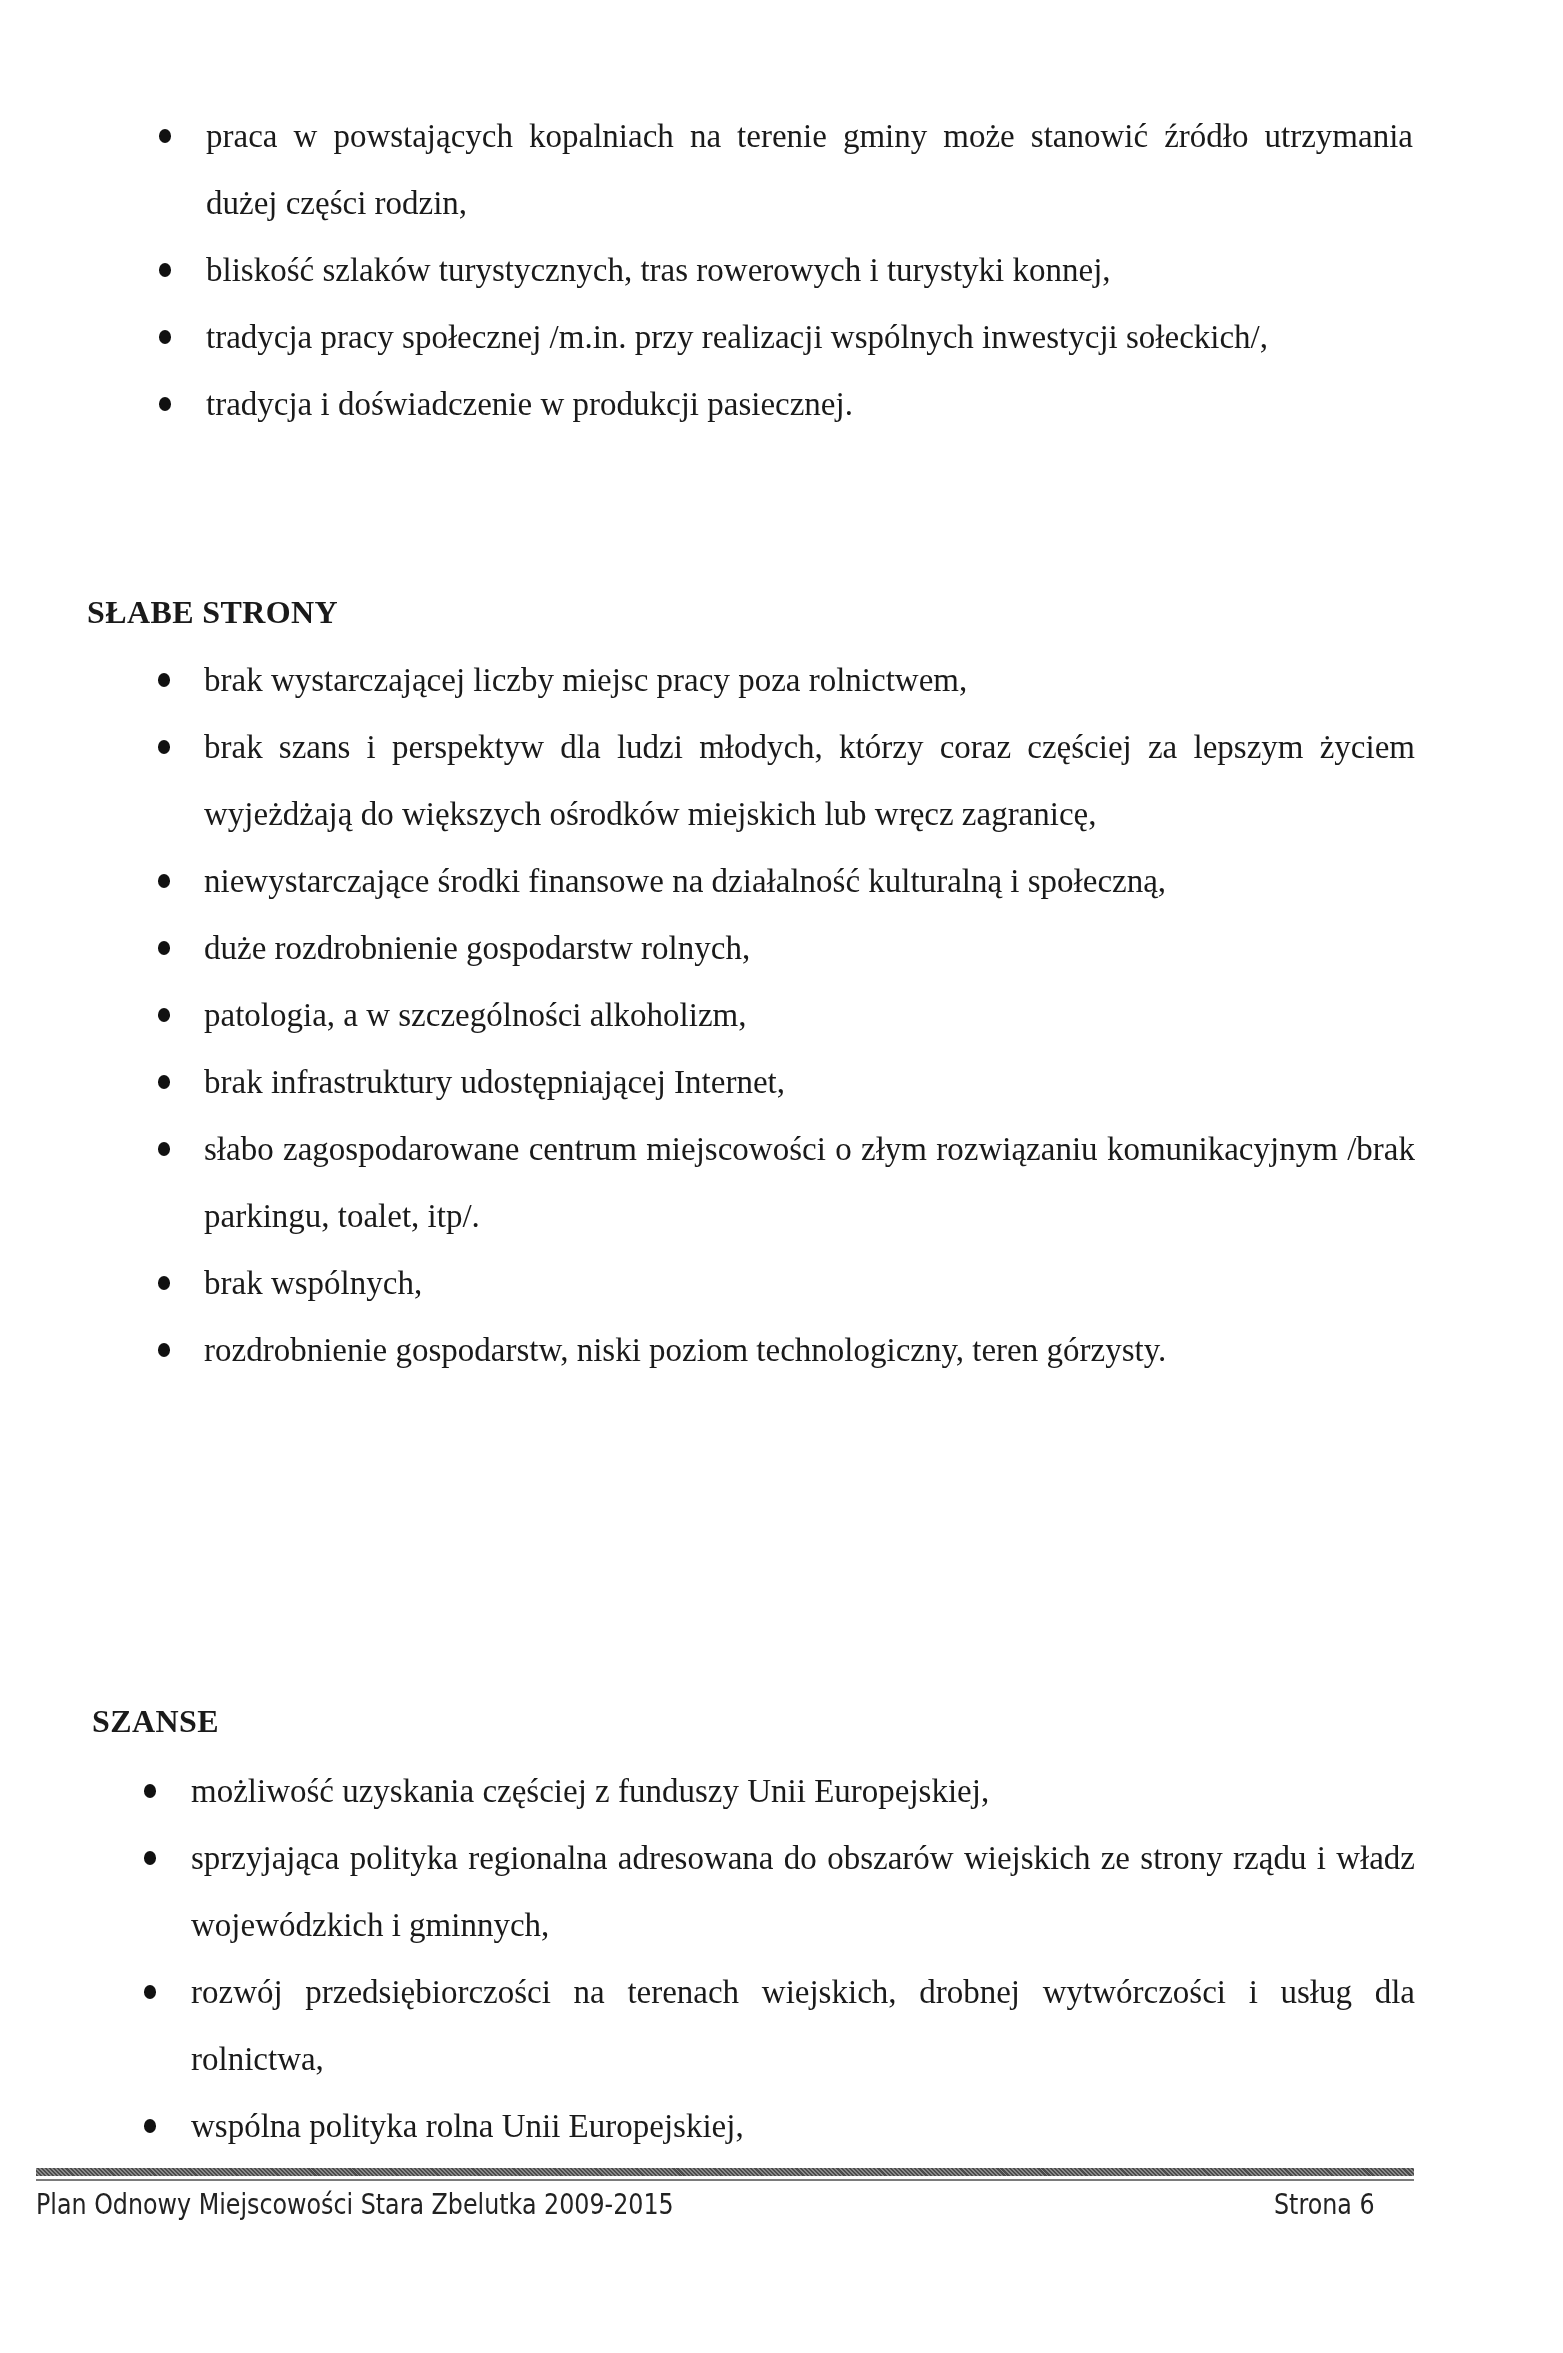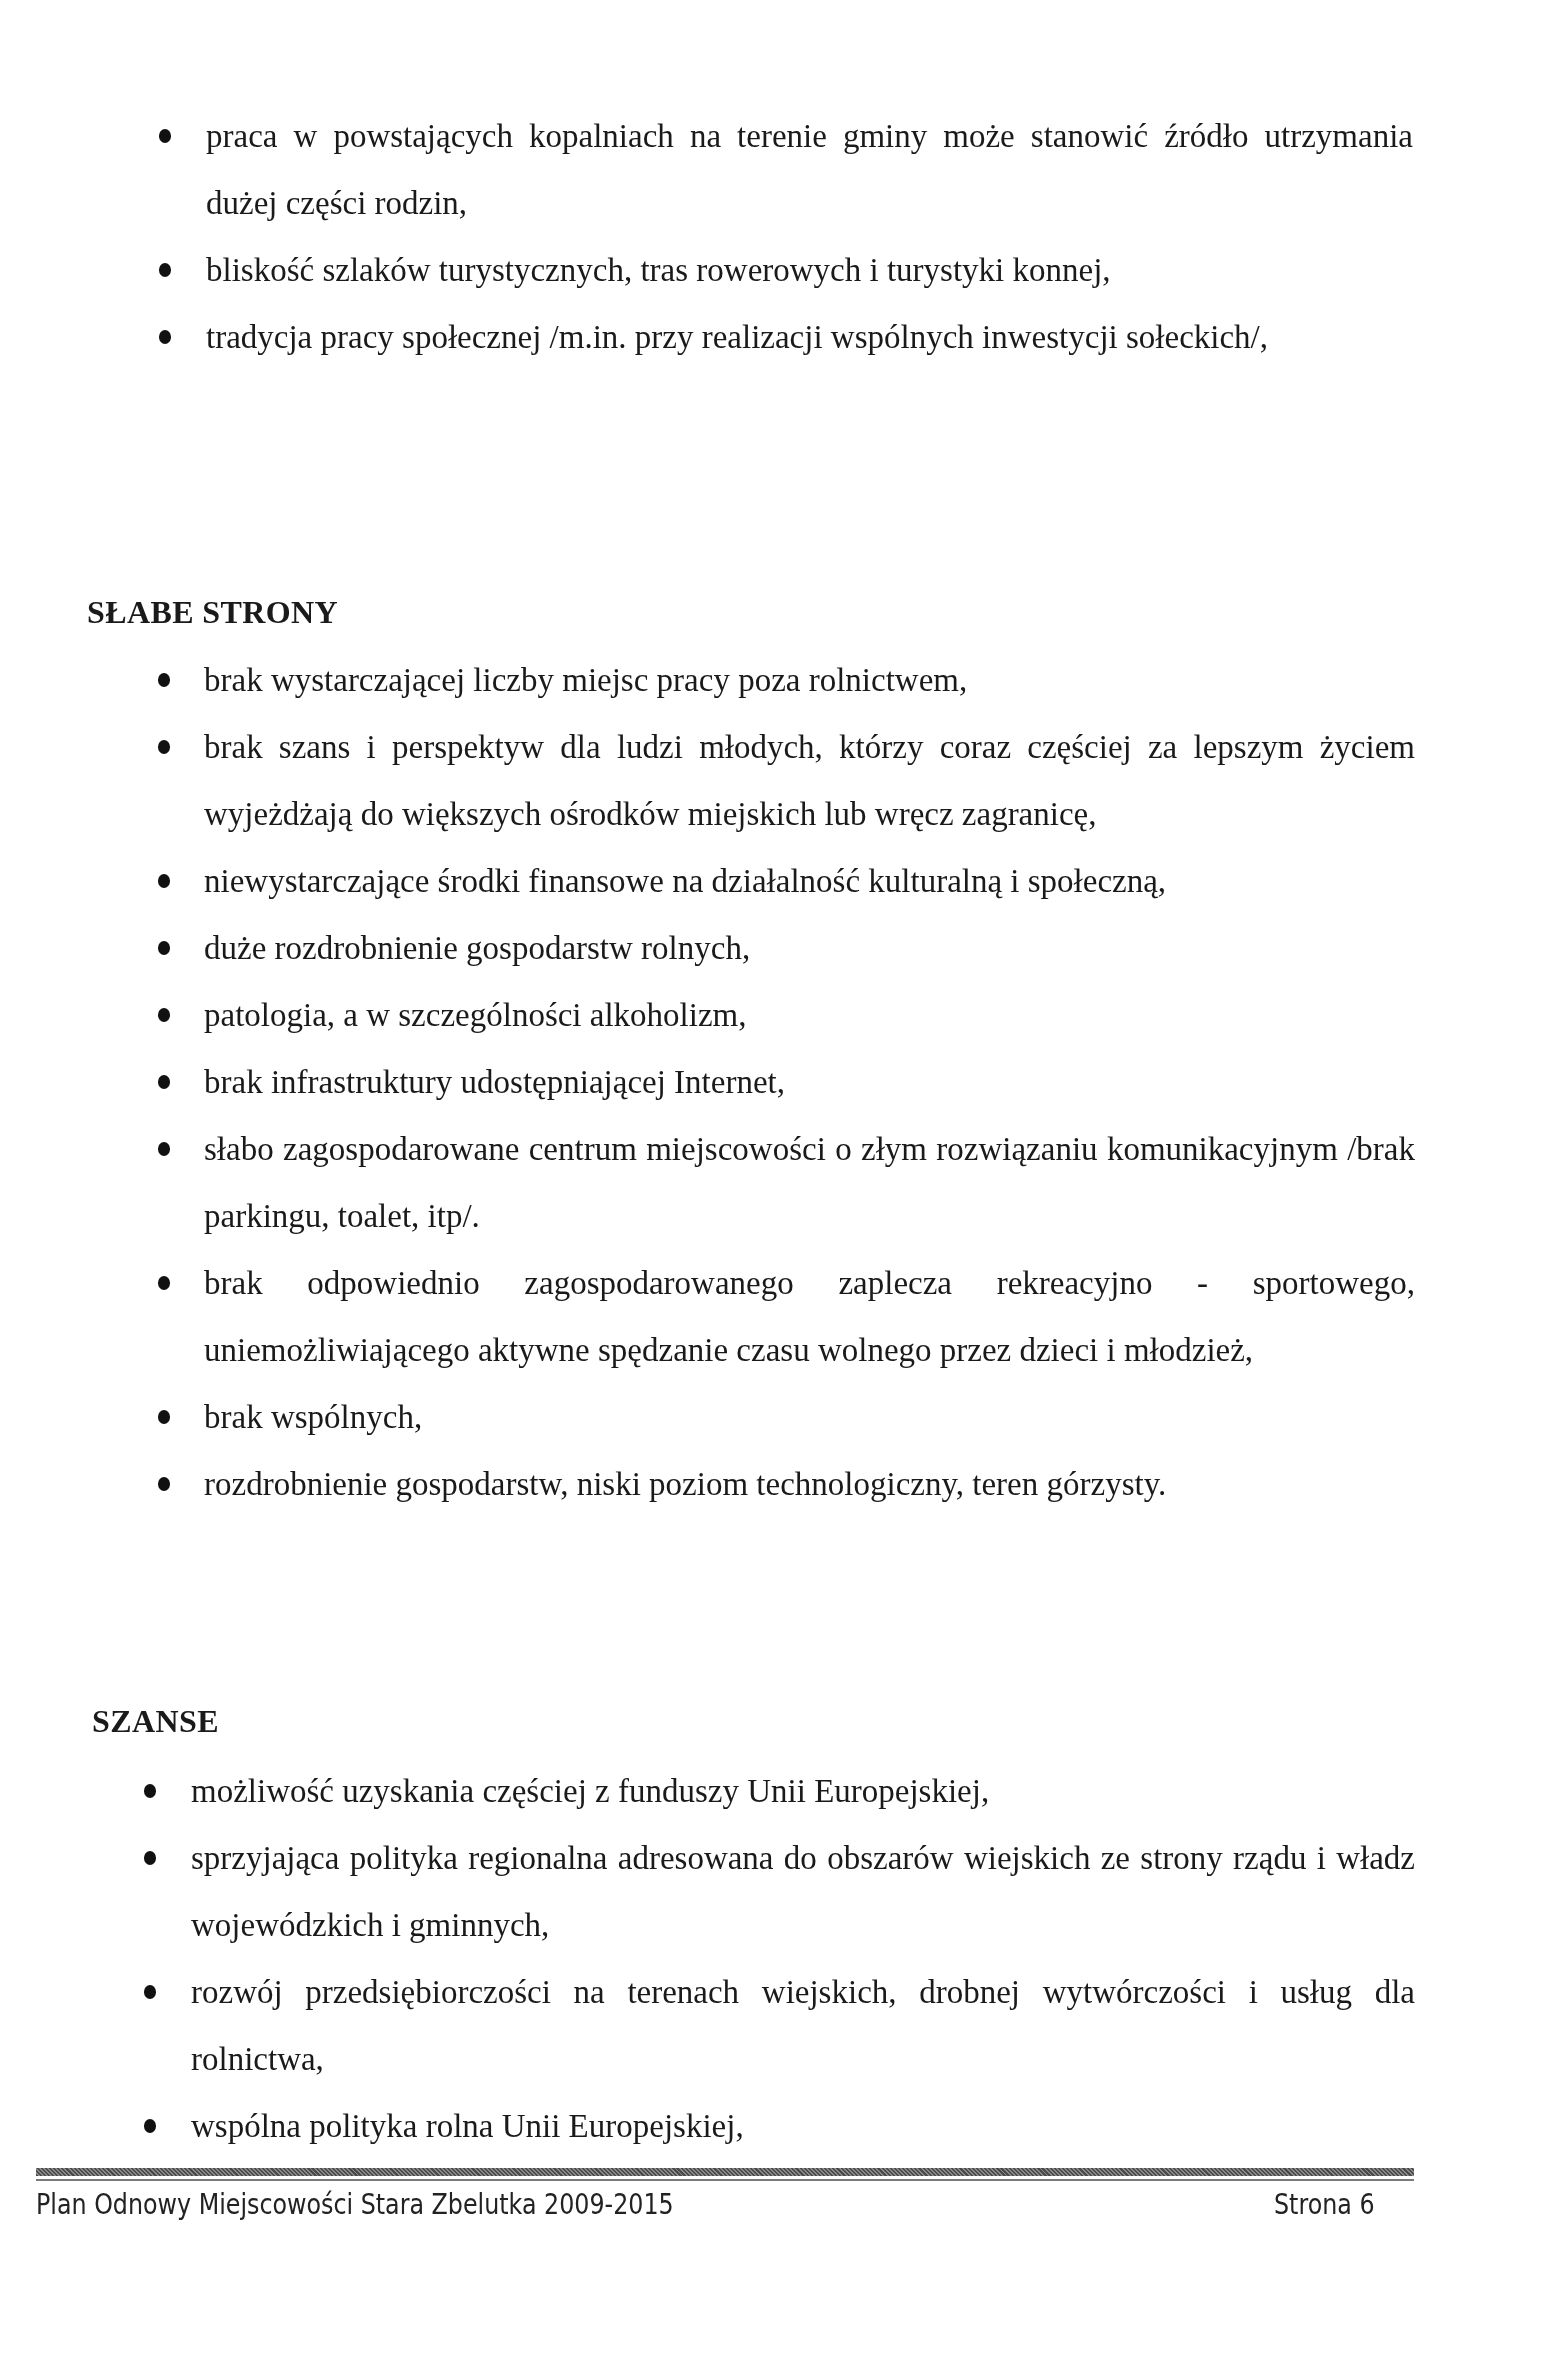--- a/index.html
+++ b/index.html
@@ -47,20 +47,24 @@
         <span class="text">praca w powstających kopalniach na terenie gminy może stanowić źródło utrzymania dużej części rodzin,</span>
       </li>
     <li class="item">
         <span class="bullet"></span>
         <span class="text">bliskość szlaków turystycznych, tras rowerowych i turystyki konnej,</span>
       </li>
     <li class="item">
         <span class="bullet"></span>
         <span class="text">tradycja pracy społecznej /m.in. przy realizacji wspólnych inwestycji sołeckich/,</span>
       </li>
+    <li class="item">
+        <span class="bullet"></span>
+        <span class="text">tradycja i doświadczenie w produkcji pasiecznej.</span>
+      </li>
   </ul>
 
   <h2 class="heading" id="heading-weak">SŁABE STRONY</h2>
   <ul class="list" id="list-weak">
     <li class="item">
         <span class="bullet"></span>
         <span class="text">brak wystarczającej liczby miejsc pracy poza rolnictwem,</span>
       </li>
     <li class="item">
         <span class="bullet"></span>
@@ -78,24 +82,20 @@
         <span class="bullet"></span>
         <span class="text">patologia, a w szczególności alkoholizm,</span>
       </li>
     <li class="item">
         <span class="bullet"></span>
         <span class="text">brak infrastruktury udostępniającej Internet,</span>
       </li>
     <li class="item">
         <span class="bullet"></span>
         <span class="text">słabo zagospodarowane centrum miejscowości o złym rozwiązaniu komunikacyjnym /brak parkingu, toalet, itp/.</span>
-      </li>
-    <li class="item">
-        <span class="bullet"></span>
-        <span class="text">brak odpowiednio zagospodarowanego zaplecza rekreacyjno - sportowego, uniemożliwiającego aktywne spędzanie czasu wolnego przez dzieci i młodzież,</span>
       </li>
     <li class="item">
         <span class="bullet"></span>
         <span class="text">brak wspólnych,</span>
       </li>
     <li class="item">
         <span class="bullet"></span>
         <span class="text">rozdrobnienie gospodarstw, niski poziom technologiczny, teren górzysty.</span>
       </li>
   </ul>

